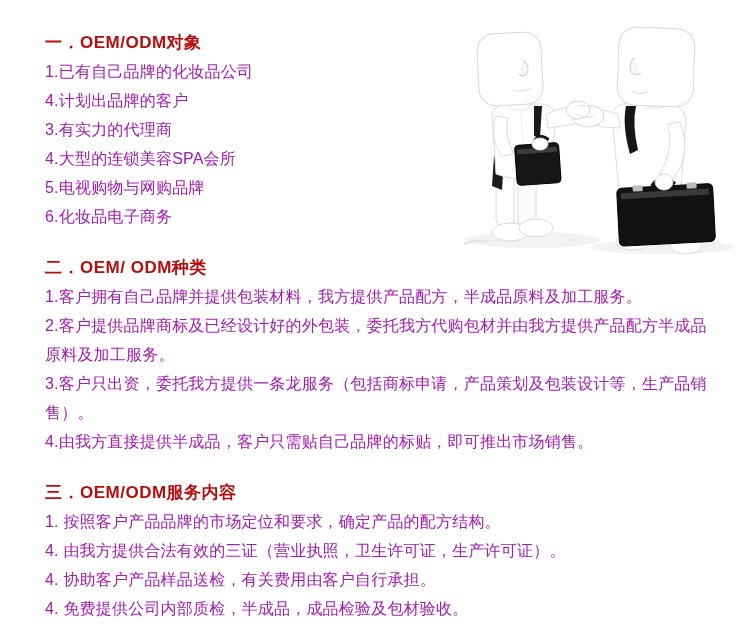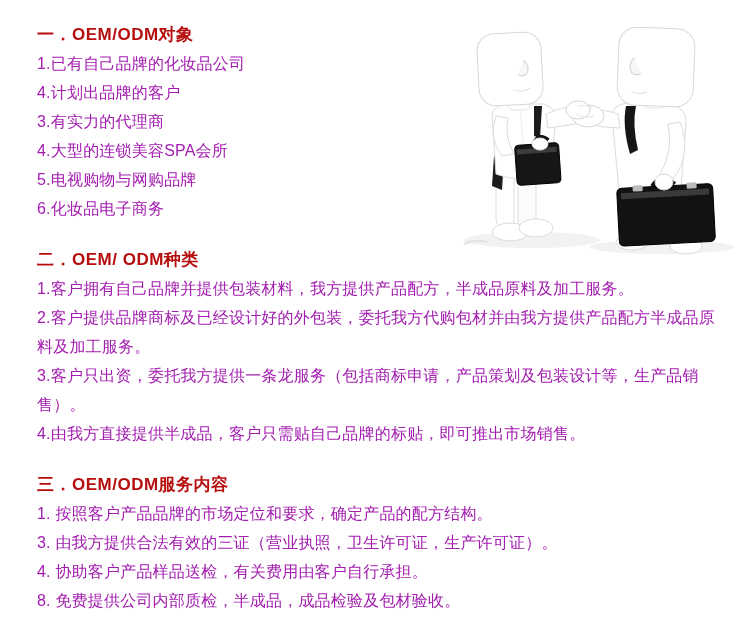--- a/index.html
+++ b/index.html
@@ -13,21 +13,21 @@
     height: 639px;
     overflow: hidden;
     font-family: "Liberation Sans", "DejaVu Sans", sans-serif;
   }
   .content {
     position: absolute;
     left: 33px;
     top: 16px;
     width: 692px;
   }
-  .section { margin: 4px; }
+  .section { margin: 12px; }
   .section + .section { margin-top: 22px; }
   .section-heading {
     margin: 0;
     font-size: 17px;
     font-weight: bold;
     color: #b60d0d;
     line-height: 29px;
     letter-spacing: 0.5px;
   }
   .item {
@@ -65,23 +65,23 @@
     <h2 class="section-heading">二．OEM/ ODM种类</h2>
     <p class="item">1.客户拥有自己品牌并提供包装材料，我方提供产品配方，半成品原料及加工服务。</p>
     <p class="item">2.客户提供品牌商标及已经设计好的外包装，委托我方代购包材并由我方提供产品配方半成品原料及加工服务。</p>
     <p class="item">3.客户只出资，委托我方提供一条龙服务（包括商标申请，产品策划及包装设计等，生产品销售）。</p>
     <p class="item">4.由我方直接提供半成品，客户只需贴自己品牌的标贴，即可推出市场销售。</p>
   </div>
 
   <div class="section">
     <h2 class="section-heading">三．OEM/ODM服务内容</h2>
     <p class="item">1. 按照客户产品品牌的市场定位和要求，确定产品的配方结构。</p>
-    <p class="item">3. 由我方提供合法有效的三证（营业执照，卫生许可证，生产许可证）。</p>
+    <p class="item">4. 由我方提供合法有效的三证（营业执照，卫生许可证，生产许可证）。</p>
     <p class="item">4. 协助客户产品样品送检，有关费用由客户自行承担。</p>
-    <p class="item">8. 免费提供公司内部质检，半成品，成品检验及包材验收。</p>
+    <p class="item">4. 免费提供公司内部质检，半成品，成品检验及包材验收。</p>
   </div>
 
 </div>
 
 <div class="illustration">
   <svg viewBox="0 0 295 250" xmlns="http://www.w3.org/2000/svg">
 
     <ellipse cx="82" cy="234" rx="68" ry="8" fill="#f2f2f2"></ellipse>
     <ellipse cx="212" cy="241" rx="72" ry="7" fill="#f2f2f2"></ellipse>
     <path d="M14 238 q10 -5 24 -2" stroke="#e3e3e3" stroke-width="2" fill="none"></path>

